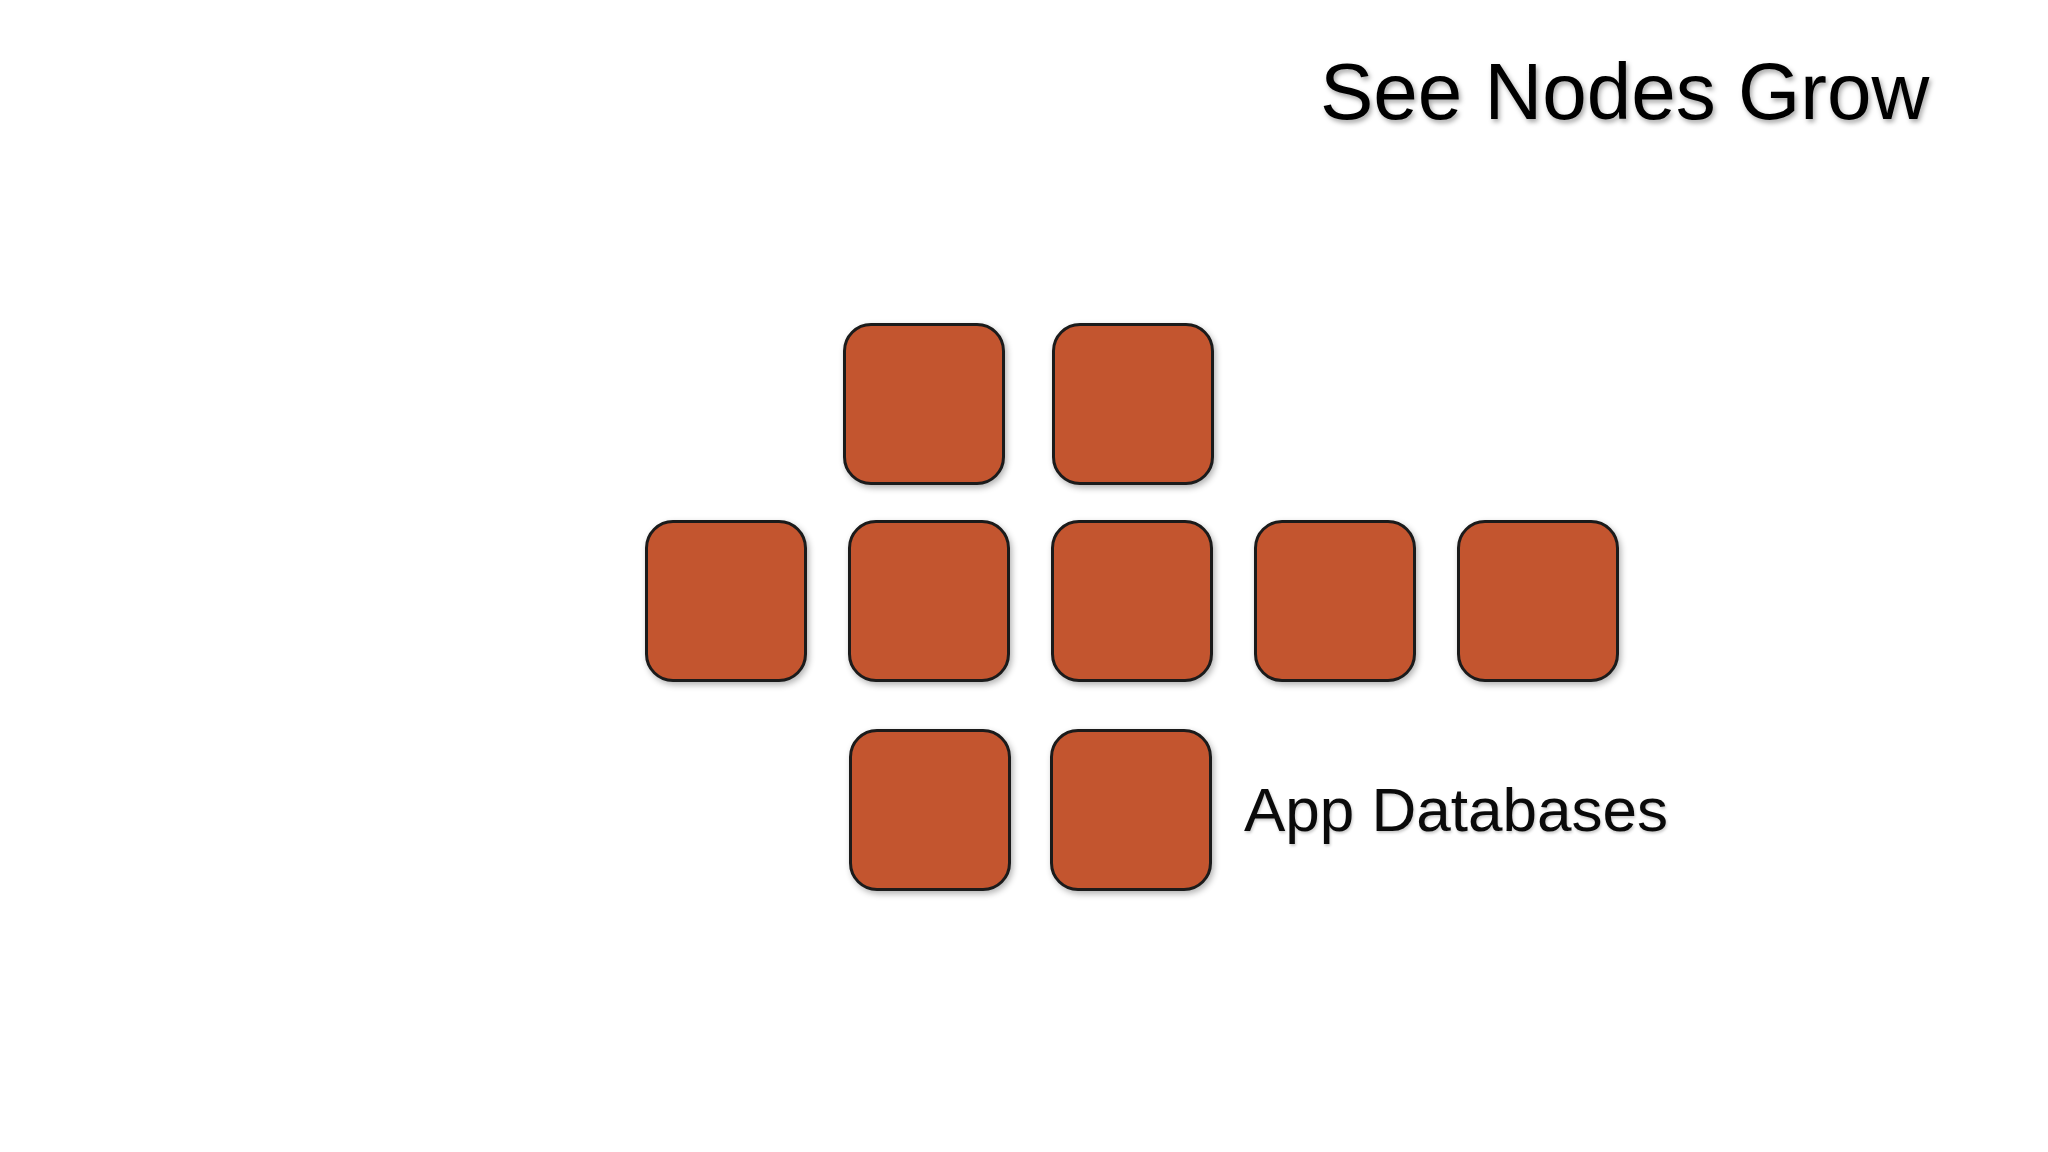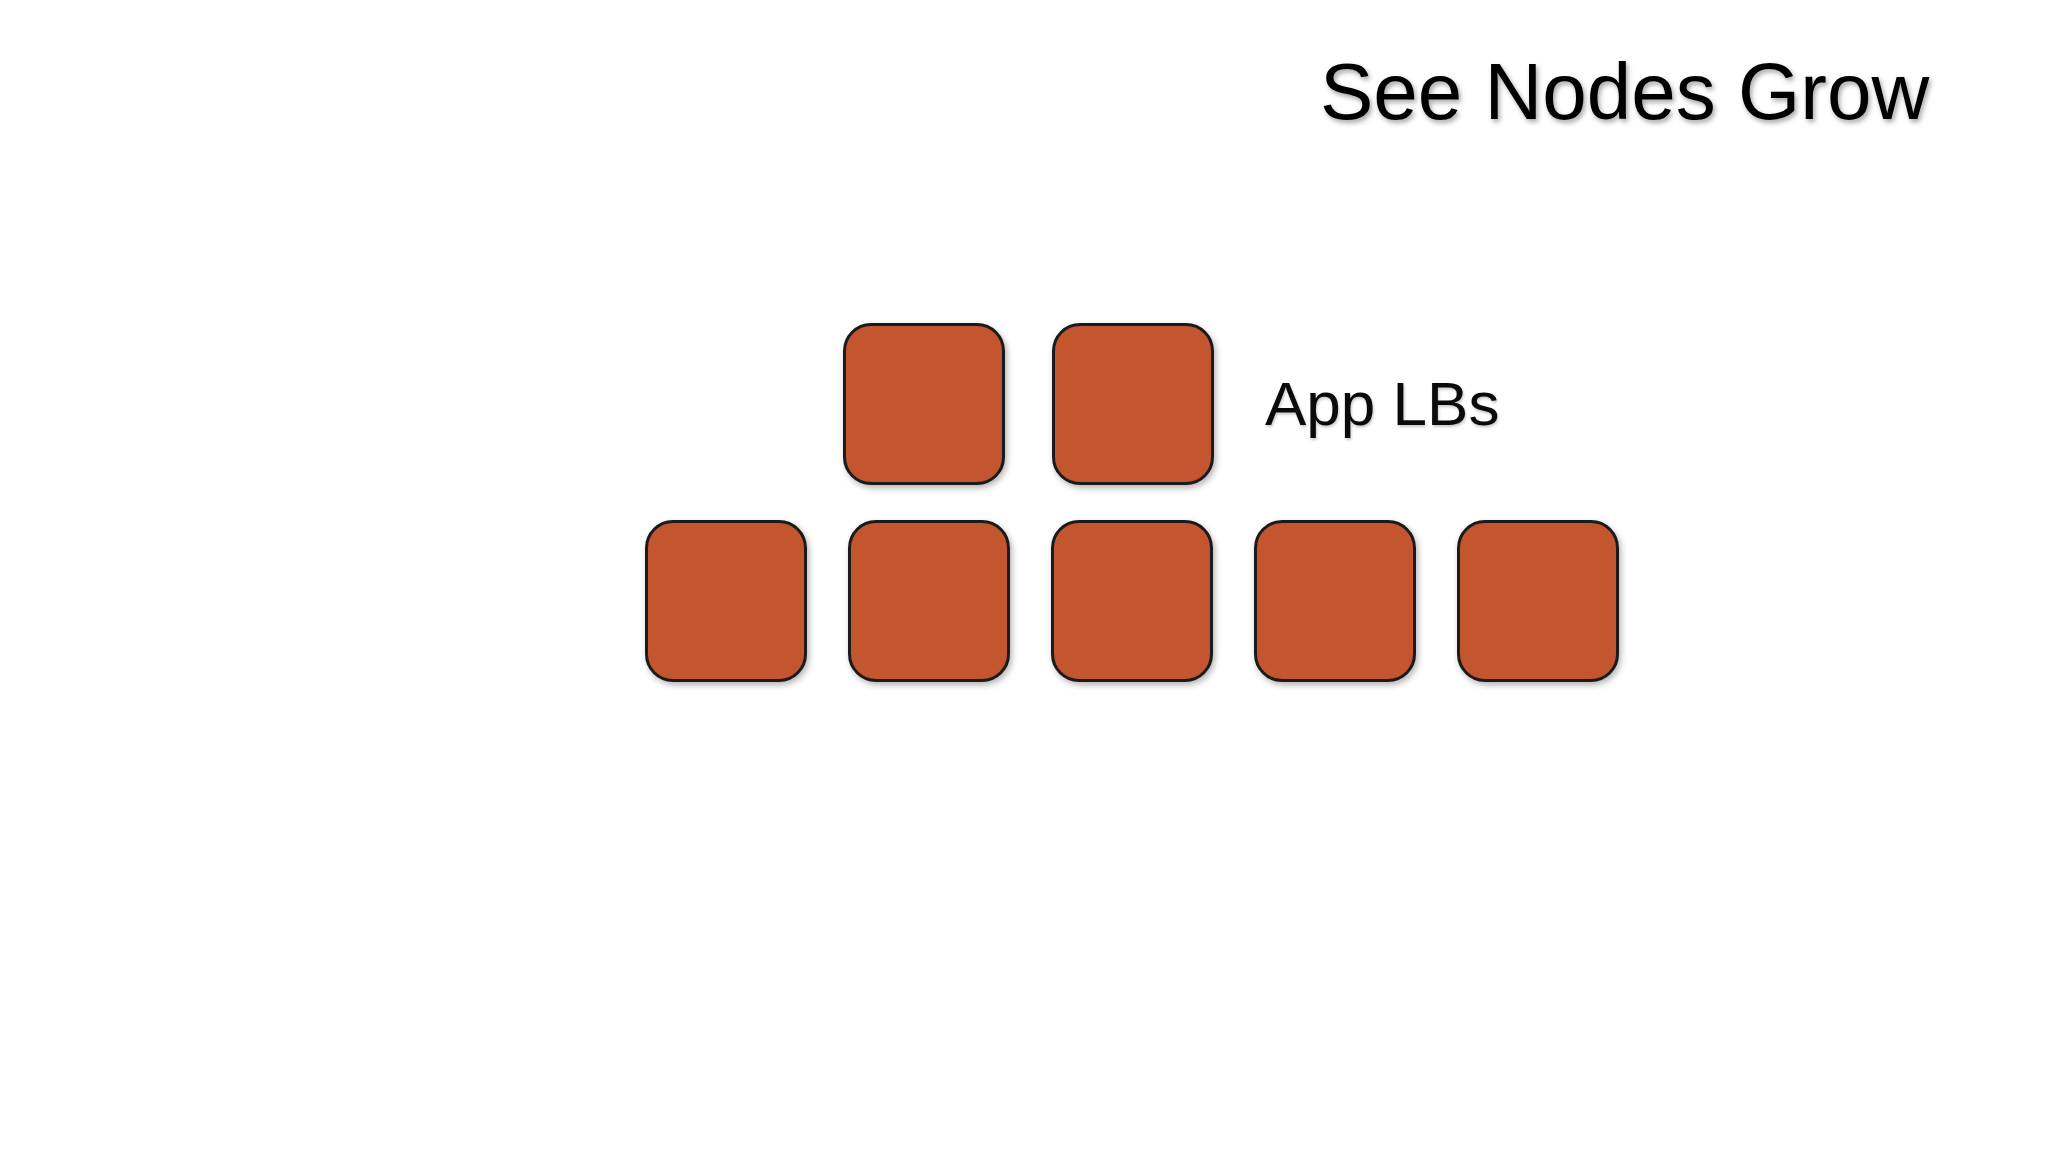--- a/index.html
+++ b/index.html
@@ -75,27 +75,33 @@
 
 <div class="slide">
 
   <h1 class="title">See Nodes Grow</h1>
 
   <div class="group group-app-lbs">
     <div class="nodes">
         <div class="node"></div>
         <div class="node"></div>
       </div>
-    <div class="group-label">App LBs</div>
   </div>
 
   <div class="group group-app-servers">
     <div class="nodes">
         <div class="node"></div>
         <div class="node"></div>
         <div class="node"></div>
         <div class="node"></div>
         <div class="node"></div>
       </div>
   </div>
 
+  <div class="group group-app-databases">
+    <div class="nodes">
+        <div class="node"></div>
+        <div class="node"></div>
+      </div>
+    <div class="group-label">App Databases</div>
+  </div>
 
 </div>
 
 </body></html>

